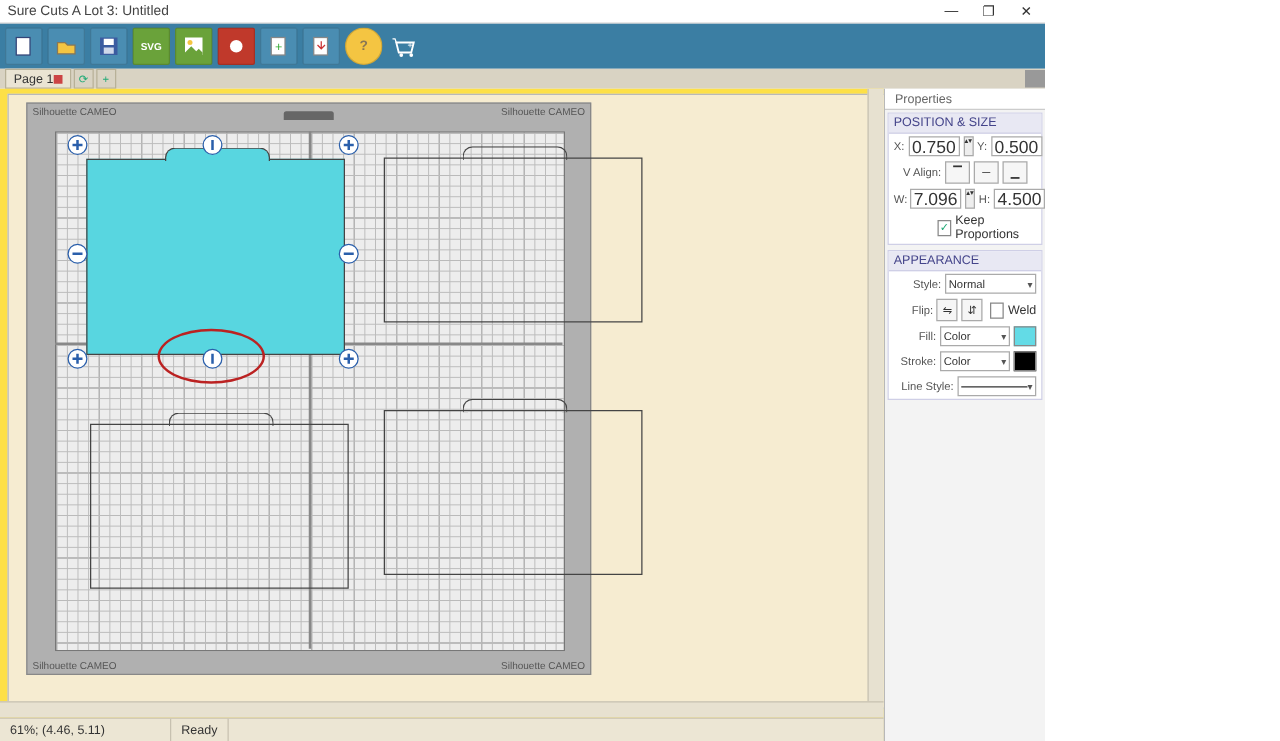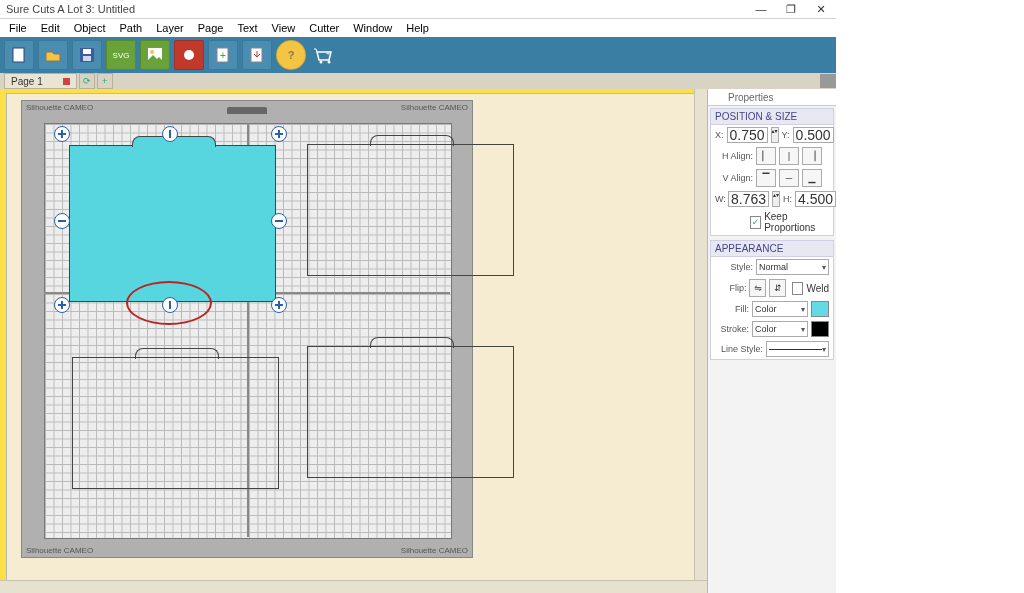--- a/index.html
+++ b/index.html
@@ -10,21 +10,21 @@
   .winbtn{width:30px;height:18px;display:flex;align-items:center;justify-content:center;font-size:11px;color:#333}
   .winbtn.close{color:#333}
   
   .menubar{height:18px;background:#fff;display:flex;align-items:center;padding-left:2px;font-size:11px}
   .menubar span{padding:0 7px;cursor:default}
   
   .toolbar{height:36px;background:#3b7ea3;display:flex;align-items:center;padding-left:4px;gap:4px}
   .tbtn{width:28px;height:28px;border:1px solid rgba(0,0,0,.15);border-radius:2px;display:flex;align-items:center;justify-content:center;background:#4a8db2}
   
   .tabrow{height:16px;background:#d9d3c3;display:flex;align-items:center;padding-left:4px;font-size:10px;color:#333}
-  .tabrow .tab{background:#eae4d3;border:1px solid #b8b198;padding:0 6px;height:14px;display:flex;align-items:center;gap:20px}
+  .tabrow .tab{background:#eae4d3;border:1px solid #b8b198;padding:0 6px;height:14px;display:flex;align-items:center;gap:0}
   .tabrow .tab .sq{width:7px;height:7px;background:#c44}
   .tabrow .ticon{width:14px;height:14px;margin-left:2px;border:1px solid #b8b198;display:flex;align-items:center;justify-content:center;font-size:9px;color:#2a7}
   .tabrow .graybar{margin-left:auto;width:16px;height:14px;background:#999}
   
   .mainrow{flex:1;display:flex;min-height:0}
   .client{flex:1;display:flex;flex-direction:column;background:#fde047}
   .canvaswrap{flex:1;position:relative;overflow:hidden}
   .canvas{position:absolute;left:6px;top:4px;width:868px;height:490px;background:#f6ecd1;border:1px solid #b9b9b9}
   .hscroll{position:absolute;left:0;right:0;bottom:0;height:12px;background:#e7e1d0;border-top:1px solid #c7c1b0}
   .vscroll{position:absolute;right:0;top:0;bottom:12px;width:12px;background:#e7e1d0;border-left:1px solid #c7c1b0}
@@ -53,21 +53,21 @@
   .selhandle.vmid::after{width:1.5px;height:8px}
   .redcircle{position:absolute;border:2px solid #b22;border-radius:50%;background:transparent}
   
   .shape2,.shape4{position:absolute;border:1px solid #444}
   .shape2 .tab,.shape4 .tab{position:absolute;left:30%;top:-10px;width:40%;height:10px;border:1px solid #444;border-bottom:none;border-radius:8px 8px 0 0}
   
   .status{height:18px;background:#ece6d4;border-top:1px solid #c7c1b0;display:flex;align-items:center;font-size:10px;color:#333}
   .status .cell{padding:0 8px;border-right:1px solid #c7c1b0;height:18px;display:flex;align-items:center}
   
   .props{width:128px;border-left:1px solid #b8b8b8;background:#f3f3f3;display:flex;flex-direction:column;font-size:10px;color:#333;overflow:hidden}
-  .props .hdr{height:16px;background:#fff;border-bottom:1px solid #ccc;padding-left:20px;display:flex;align-items:center;color:#666}
+  .props .hdr{height:16px;background:#fff;border-bottom:1px solid #ccc;padding-left:8px;display:flex;align-items:center;color:#666}
   .section{border:1px solid #cfcfe6;margin:2px;background:#fff}
   .sectitle{background:#e8e8f3;color:#44448a;font-size:10px;padding:2px 4px;border-bottom:1px solid #cfcfe6}
   .row{display:flex;align-items:center;padding:2px 4px;gap:3px}
   .row .lbl{width:38px;text-align:right;color:#555;font-size:9px}
   .row .lbl.s{width:10px}
   .num{width:38px;height:14px;border:1px solid #aaa;background:#fff;font-size:14px;padding:0 2px;display:flex;align-items:center;justify-content:flex-end}
   .spin{width:8px;height:14px;border:1px solid #aaa;background:#eee;font-size:6px;line-height:6px;text-align:center}
   .btn{width:18px;height:16px;border:1px solid #aaa;background:#f6f6f6;display:flex;align-items:center;justify-content:center;font-size:9px}
   .chk{width:11px;height:11px;border:1px solid #888;display:inline-flex;align-items:center;justify-content:center;font-size:9px;color:#2a7}
   .combo{flex:1;min-width:40px;height:14px;border:1px solid #aaa;background:#fff;font-size:9px;padding:0 2px;display:flex;align-items:center;justify-content:space-between}
@@ -80,54 +80,41 @@
 <div class="app">
 
   <div class="titlebar">
     <span>Sure Cuts A Lot 3: Untitled</span>
     <div class="spacer"></div>
     <div class="winbtn">—</div>
     <div class="winbtn">❐</div>
     <div class="winbtn close">✕</div>
   </div>
 
-  <div class="menubar">
-    <span>File</span>
-    <span>Edit</span>
-    <span>Object</span>
-    <span>Path</span>
-    <span>Layer</span>
-    <span>Page</span>
-    <span>Text</span>
-    <span>View</span>
-    <span>Cutter</span>
-    <span>Window</span>
-    <span>Help</span>
-  </div>
 
   <div class="toolbar">
     <div class="tbtn">
         <svg width="18" height="18">
           <rect x="3" y="2" width="11" height="14" fill="#fff" stroke="#347"></rect>
         </svg>
       </div>
     <div class="tbtn">
         <svg width="18" height="18">
           <path d="M2 6h6l2 2h6v7H2z" fill="#f4c542" stroke="#875"></path>
         </svg>
       </div>
     <div class="tbtn">
         <svg width="18" height="18">
           <rect x="2" y="2" width="14" height="14" fill="#3b5ca0"></rect>
           <rect x="5" y="3" width="8" height="5" fill="#fff"></rect>
           <rect x="5" y="10" width="8" height="5" fill="#cfd8ea"></rect>
         </svg>
       </div>
     <div class="tbtn" style="background:#6aa23a">
-        <span style="color:#fff;font-size:8px;font-weight:normal">SVG</span>
+        <span style="color:#fff;font-size:8px;font-weight:bold">SVG</span>
       </div>
     <div class="tbtn" style="background:#6aa23a">
         <svg width="16" height="16">
           <rect x="1" y="1" width="14" height="14" fill="#fff"></rect>
           <circle cx="5" cy="5" r="2" fill="#f4c542"></circle>
           <path d="M1 13l5-5 4 4 2-2 3 3v2H1z" fill="#6aa23a"></path>
         </svg>
       </div>
     <div class="tbtn" style="background:#c0392b">
         <svg width="14" height="14">
@@ -212,50 +199,48 @@
 
           <div class="shape4" style="left:300px;top:252px;width:205px;height:130px">
             <div class="tab"></div>
           </div>
 
         </div>
         <div class="vscroll"></div>
         <div class="hscroll"></div>
       </div>
 
+      <div class="status">
+        <div class="cell" style="width:120px">61%; (4.46, 5.11)</div>
+        <div class="cell">Ready</div>
+      </div>
     </div>
 
     <div class="props">
       <div class="hdr">Properties</div>
 
       <div class="section">
         <div class="sectitle">POSITION &amp; SIZE</div>
         <div class="row">
           <span class="lbl s">X:</span>
           <span class="num">0.750</span>
             <span class="spin">▴▾</span>
           <span class="lbl s">Y:</span>
           <span class="num">0.500</span>
             <span class="spin">▴▾</span>
-        </div>
-        <div class="row">
-          <span class="lbl">H Align:</span>
-          <span class="btn">▏</span>
-          <span class="btn">∣</span>
-          <span class="btn">▕</span>
         </div>
         <div class="row">
           <span class="lbl">V Align:</span>
           <span class="btn">▔</span>
           <span class="btn">─</span>
           <span class="btn">▁</span>
         </div>
         <div class="row">
           <span class="lbl s">W:</span>
-          <span class="num">8.763</span>
+          <span class="num">7.096</span>
             <span class="spin">▴▾</span>
           <span class="lbl s">H:</span>
           <span class="num">4.500</span>
             <span class="spin">▴▾</span>
         </div>
         <div class="row">
           <span class="lbl"></span>
           <span class="chk">✓</span>
           <span>Keep Proportions</span>
         </div>

